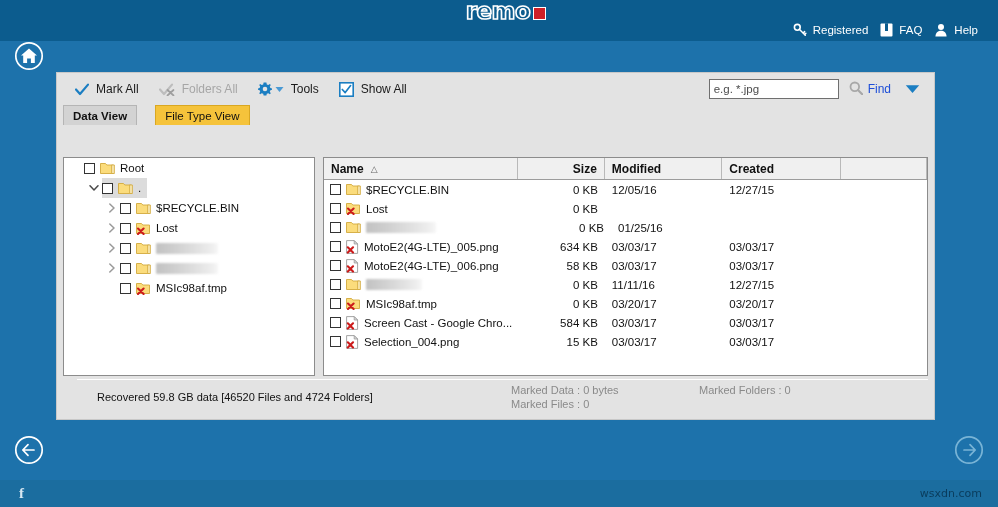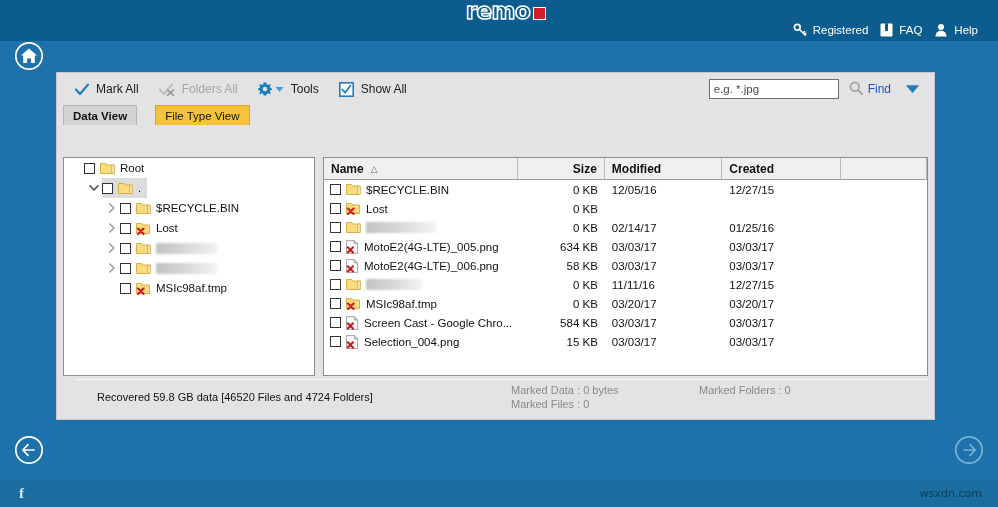--- a/index.html
+++ b/index.html
@@ -474,23 +474,20 @@
               <span class="cb"></span>
               <svg class="ic" width="15" height="13" viewBox="0 0 15 13">
                 <path d="M0.5 1.5 L5.5 1.5 L6.8 3 L13.5 3 L13.5 11.5 L0.5 11.5 Z" fill="#fbdc7c" stroke="#d2a93c" stroke-width="0.9"></path>
                 <path d="M11.6 3 L14.4 3 L14.4 11.5 L11.6 11.5 Z" fill="#f7e6b0" stroke="#d2a93c" stroke-width="0.8"></path>
               </svg>
               <span class="blur-name" style="width:70px"></span>
             </div>
             <div class="lc num" style="width:89px">
               <span>0 KB</span>
             </div>
-            <div class="lc" style="width:120px">
-              <span>02/14/17</span>
-            </div>
             <div class="lc" style="width:121px">
               <span>01/25/16</span>
             </div>
             <div class="lc" style="width:88px"></div>
           </div>
           <div class="lrow">
             <div class="lc name" style="width:198px">
               <span class="cb"></span>
               <svg class="ic" width="13" height="14" viewBox="0 0 13 14">
                 <path d="M0.6 0.6 L8.2 0.6 L11.6 4 L11.6 13.4 L0.6 13.4 Z" fill="#ffffff" stroke="#9a9a9a" stroke-width="0.9"></path>

